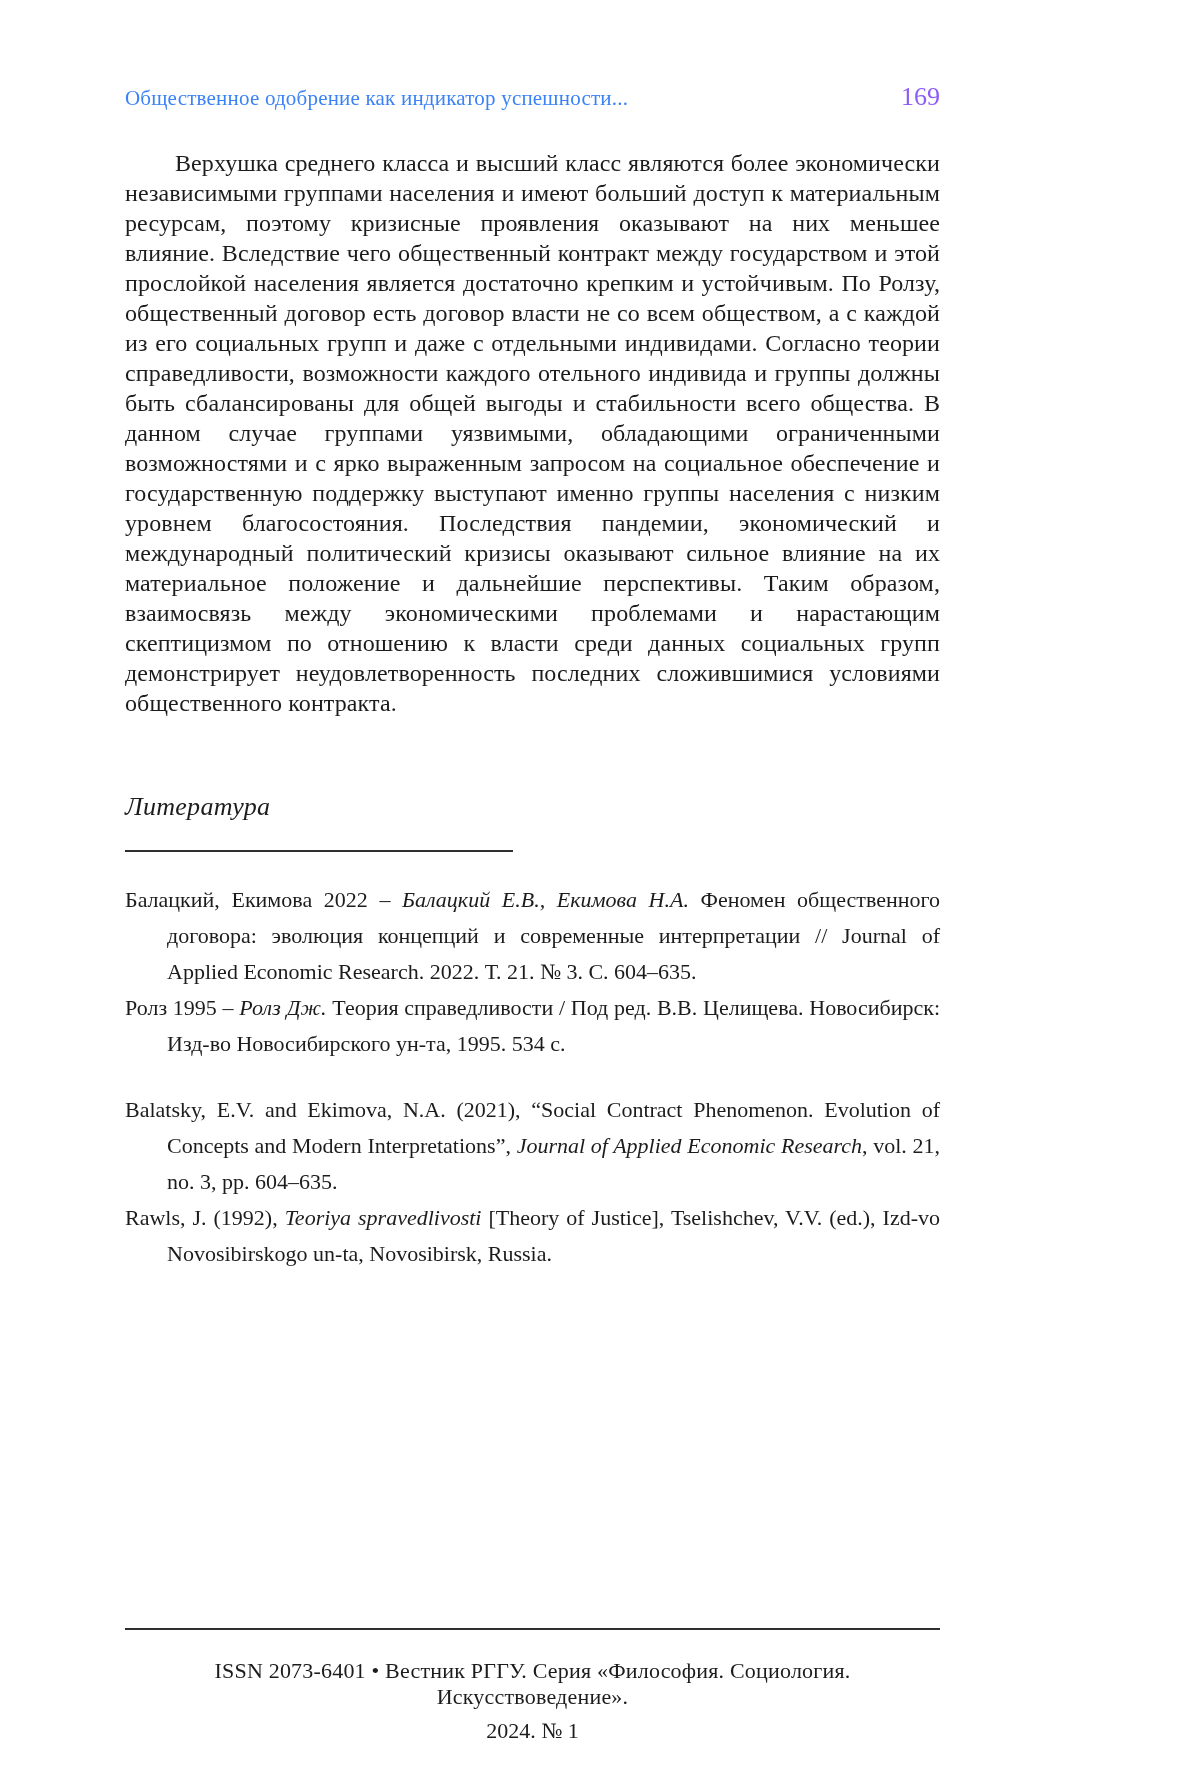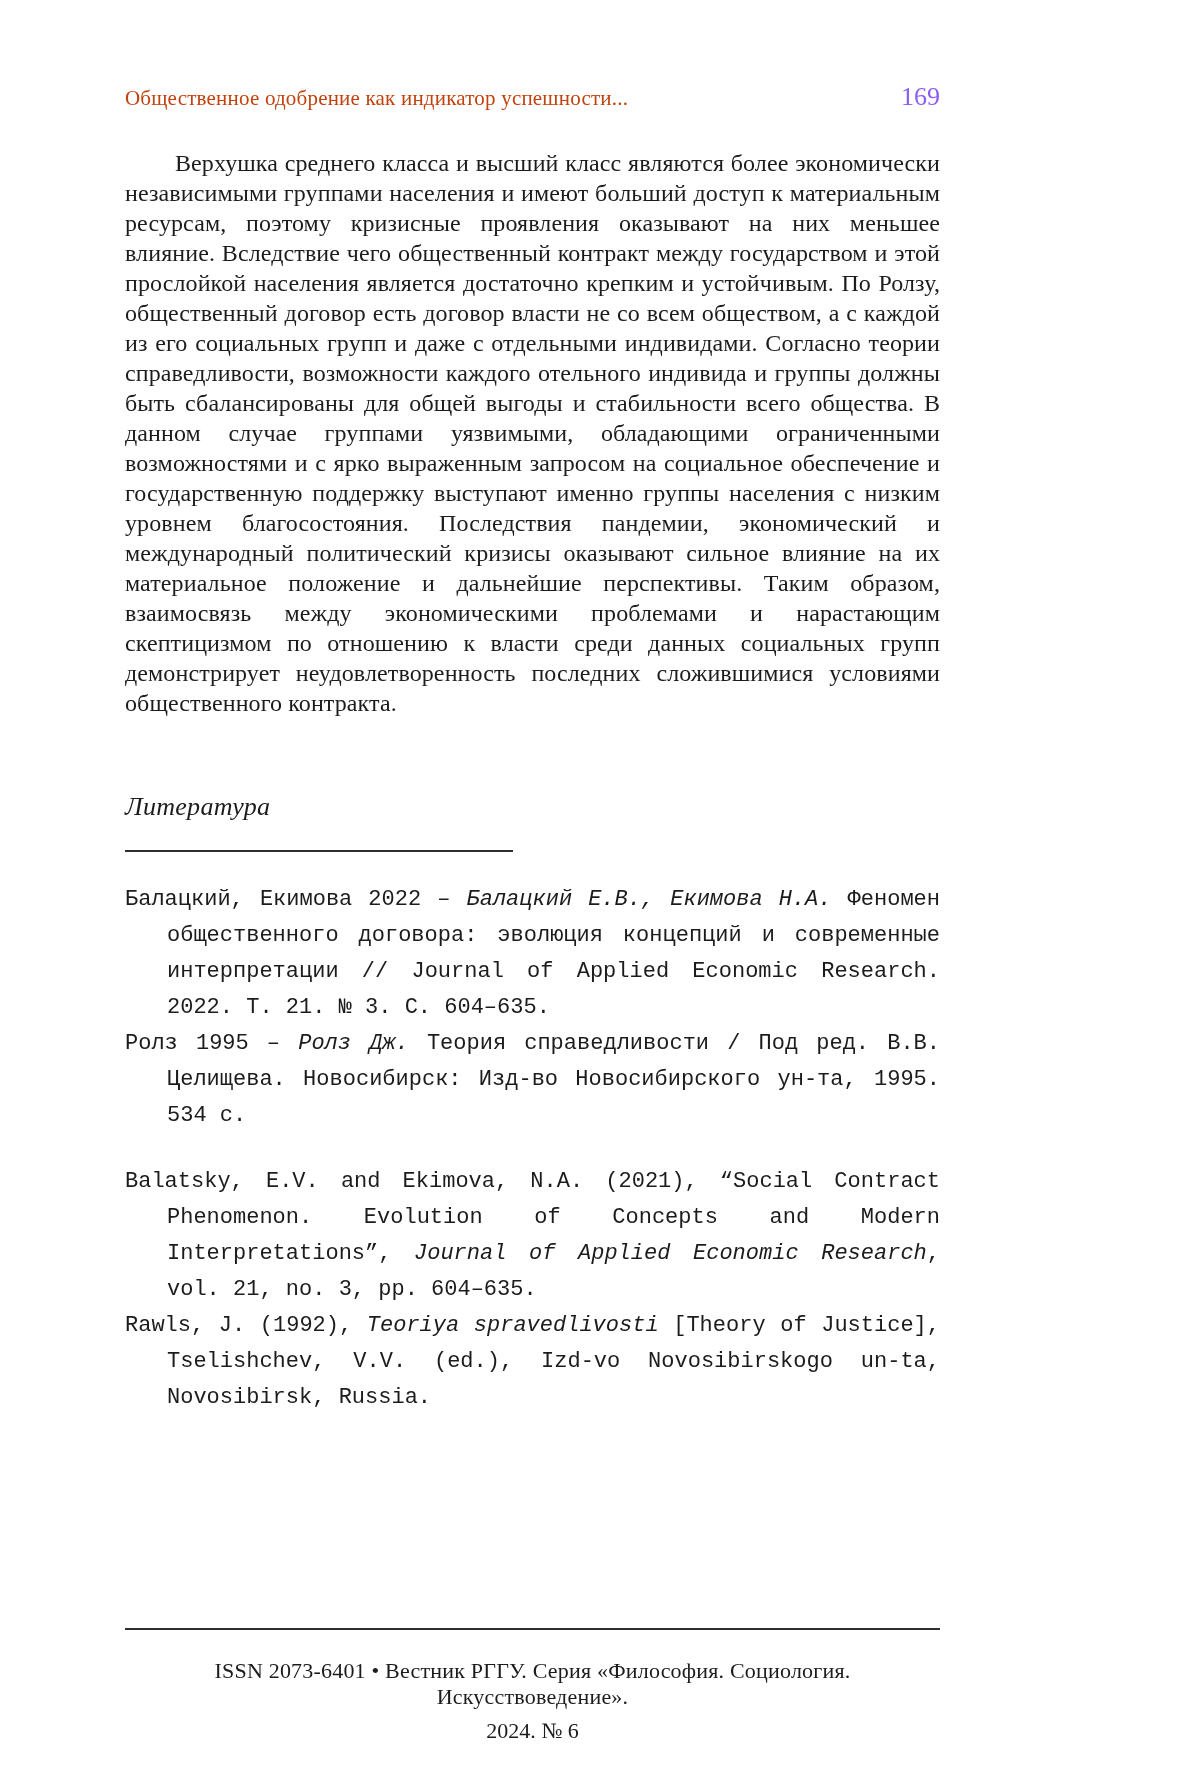--- a/index.html
+++ b/index.html
@@ -22,21 +22,21 @@
   
   .runhead {
     margin-top: 82px;
     display: flex;
     justify-content: space-between;
     align-items: baseline;
   }
   .running-title {
     font-size: 21px;
     letter-spacing: 0.2px;
-    color: #c2410c;
+    color: #3b82f6;
   }
   .page-num {
     font-size: 26px;
     color: #8b5cf6;
   }
   
   .body-text {
     margin-top: 36px;
   }
   .body-text p {
@@ -62,21 +62,20 @@
   .ref-list {
     margin-top: 30px;
   }
   .ref-list p {
     margin: 0;
     font-size: 22px;
     line-height: 36px;
     text-align: justify;
     padding-left: 42px;
     text-indent: -42px;
-    font-family: Liberation Mono, monospace;
   }
   .it { font-style: italic; }
   
   .footer {
     position: absolute;
     left: 125px;
     width: 815px;
     bottom: 36px;
     border-top: 2px solid #2f2f2f;
     padding-top: 28px;
@@ -116,15 +115,15 @@
 
     <div class="ref-list">
       <p><span>Balatsky, E.V. and Ekimova, N.A. (2021), “Social Contract Phenomenon. Evolution of Concepts and Modern Interpretations”, </span><span class="it">Journal of Applied Economic Research</span><span>, vol. 21, no. 3, pp. 604–635.</span></p>
       <p><span>Rawls, J. (1992), </span><span class="it">Teoriya spravedlivosti</span><span> [Theory of Justice], Tselishchev, V.V. (ed.), Izd-vo Novosibirskogo un-ta, Novosibirsk, Russia.</span></p>
     </div>
 
   </div>
 
   <div class="footer">
     <div class="f1">ISSN 2073-6401 • Вестник РГГУ. Серия «Философия. Социология. Искусствоведение».</div>
-    <div class="f2">2024. № 6</div>
+    <div class="f2">2024. № 1</div>
   </div>
 </div>
 
 </body></html>

